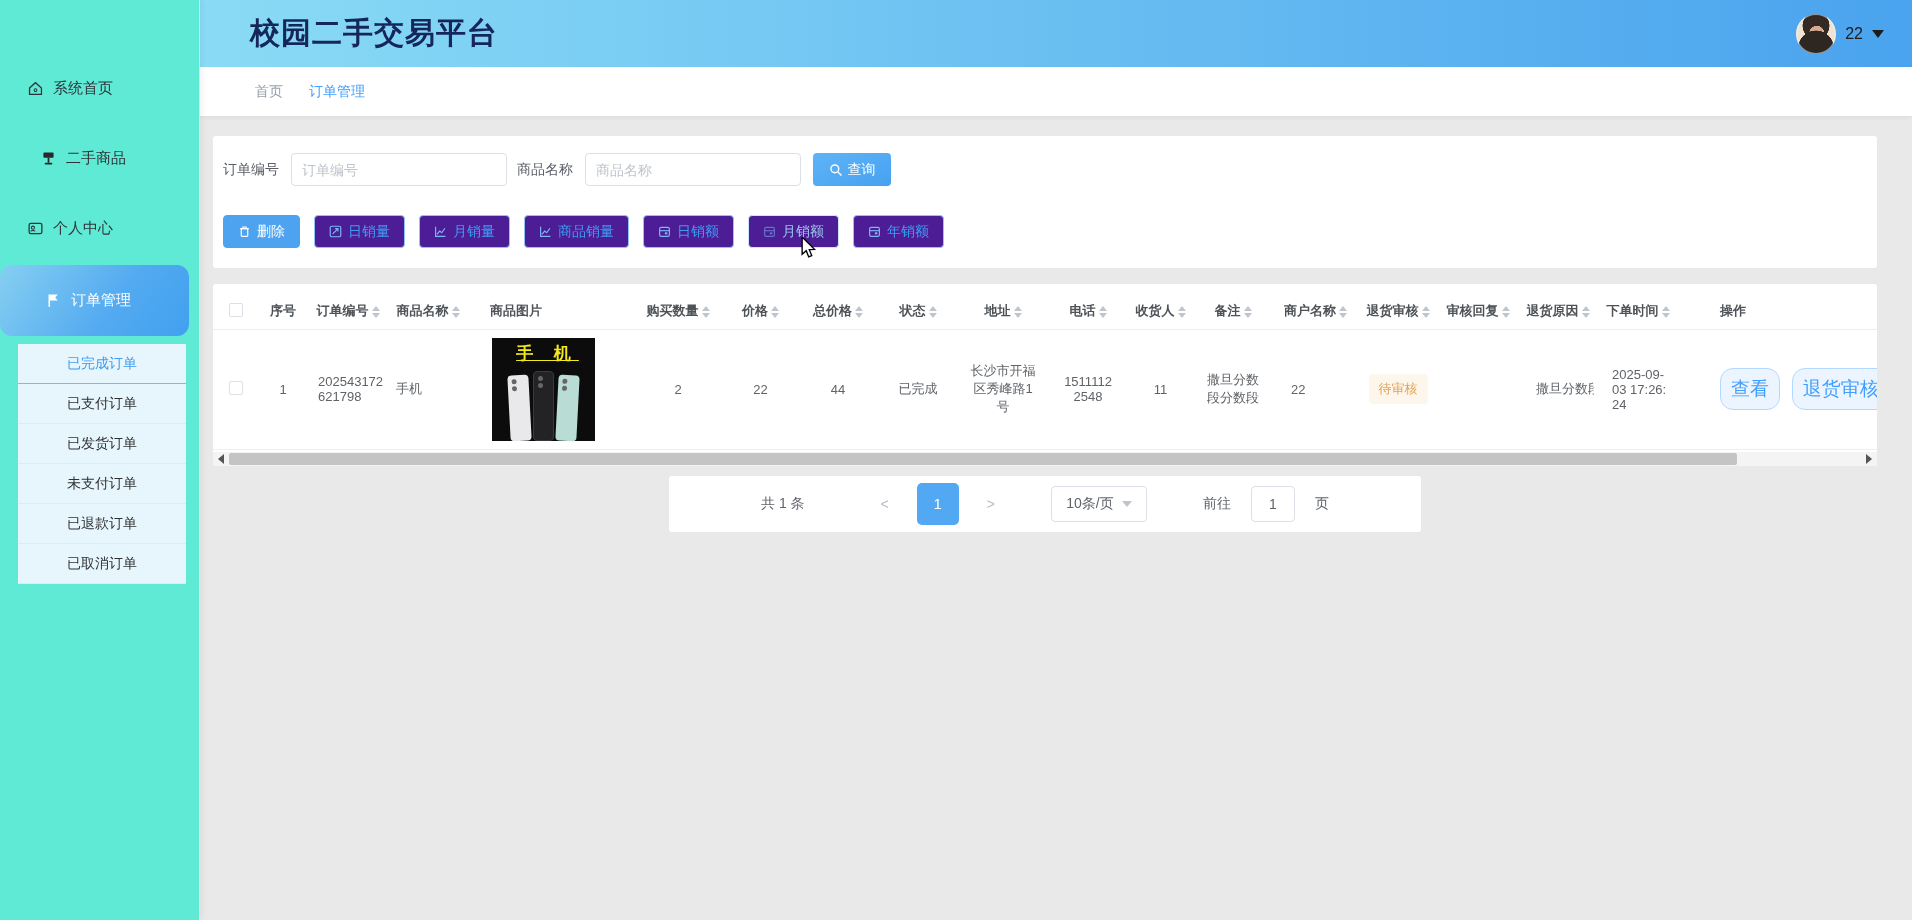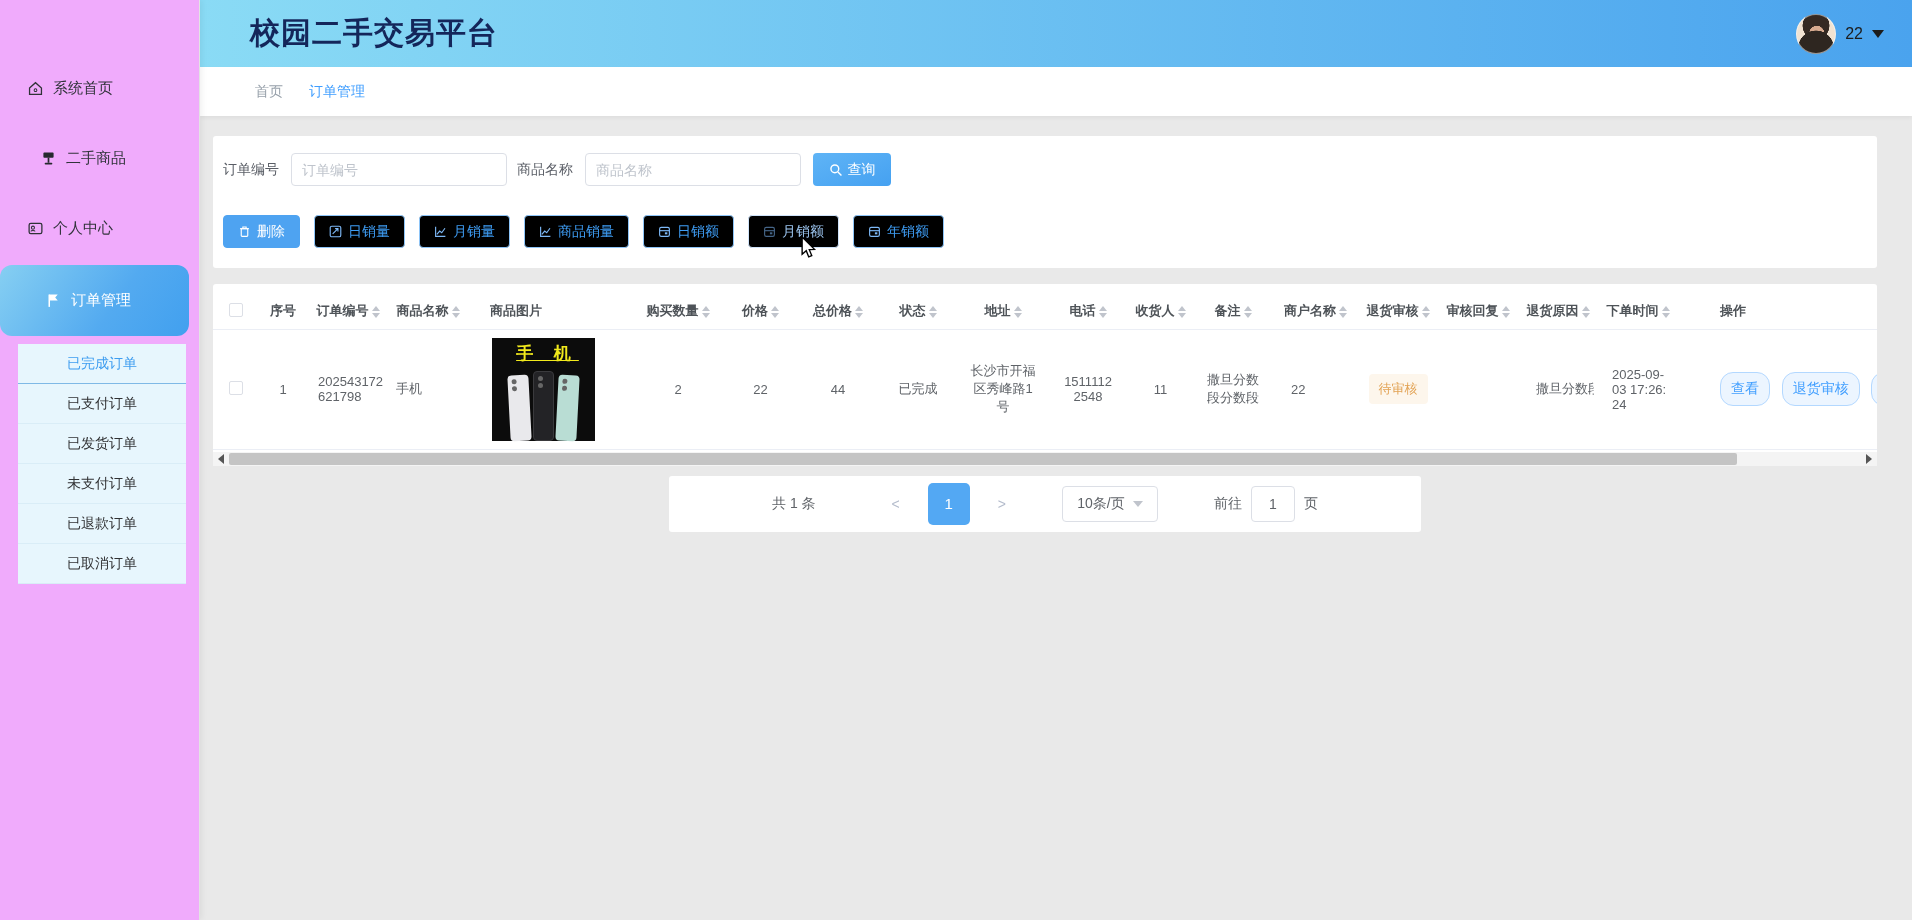--- a/index.html
+++ b/index.html
@@ -1,21 +1,21 @@
 <!DOCTYPE html>
 <html><head>
 <meta charset="utf-8">
 <style>
   * { box-sizing: border-box; margin: 0; padding: 0; }
   html,body { width:1912px; height:920px; overflow:hidden;
     font-family:"Liberation Sans","DejaVu Sans",sans-serif; background:#e9e9e9; }
   .layout { display:flex; width:100%; height:100%; }
 
   
-  .sidebar { width:200px; height:100%; background:#f0abfc; flex:0 0 200px;
+  .sidebar { width:200px; height:100%; background:#5eead4; flex:0 0 200px;
     border-right:1px solid #e3e3e3; box-shadow:2px 0 6px rgba(0,0,0,.06); padding-top:53px; position:relative; z-index:5;}
   .nav-item { height:70px; display:flex; align-items:center; padding-left:27px;
     color:#30333a; font-size:15px; cursor:pointer; }
   .nav-item .nicon { width:17px; height:17px; margin-right:9px; display:inline-flex; }
   .nav-item.indent { padding-left:40px; }
   .nav-item.active { background:linear-gradient(125deg,#86cff2 0%,#53aaf0 60%,#41a0ef 100%);
     color:#fff; border-radius:12px; margin:2px 10px 8px 0; padding-left:45px; height:71px; }
   .submenu { margin:6px 13px 0 18px; background:#e7f6fd; }
   .submenu-item { height:40px; display:flex; align-items:center; justify-content:center;
     font-size:14px; color:#303133; border-bottom:1px solid #d9edf7; cursor:pointer; }
@@ -53,21 +53,21 @@
   .f-label { font-size:14px; color:#5a5e66; margin-right:12px; }
   .f-label.second { margin-left:10px; }
   .txt-input { width:216px; height:33px; border:1px solid #dcdfe6; border-radius:4px;
     padding:0 10px; font-size:14px; color:#333; outline:none; font-family:inherit; }
   .txt-input::placeholder { color:#bfc4cc; }
   .query-btn { margin-left:12px; width:78px; height:33px; border:none; border-radius:4px;
     background:linear-gradient(to bottom right,#5fb4f6,#45a1f1); color:#fff; font-size:14px;
     display:inline-flex; align-items:center; justify-content:center; gap:5px; cursor:pointer; font-family:inherit;}
   .btn-row { display:flex; align-items:center; margin-top:29px; gap:14px; }
   .tb-btn { height:33px; padding:0 14px; border-radius:4px; font-size:14px; cursor:pointer;
-    display:inline-flex; align-items:center; gap:6px; background:#000000;
+    display:inline-flex; align-items:center; gap:6px; background:#4c1d95;
     border:1px solid #8ec5f8; color:#3e9cf3; font-family:inherit; }
   .tb-btn.solid { background:#4ea3f1; border:1px solid #4ea3f1; color:#fff; }
   .tb-btn.hovered { border-color:#cfe3fa; color:#9cc5ef; }
   .tb-btn.hovered svg { opacity:.55; }
   .tb-btn svg { flex:0 0 auto; }
 
   
   .table-panel { margin-top:16px; padding-top:10px; position:relative; }
   .table-clip { width:100%; overflow:hidden; }
   table { width:1700px; border-collapse:collapse; table-layout:fixed; }
@@ -91,21 +91,21 @@
   .pi-title { color:#f2ea1c; font-size:17px; font-weight:bold; letter-spacing:8px;
     text-decoration:underline; white-space:nowrap; padding-left:8px; }
   .pi-phones { display:flex; align-items:flex-end; gap:3px; margin-top:6px; }
   .ph { width:21px; height:66px; border-radius:4px; position:relative; display:block; }
   .ph::before { content:""; position:absolute; top:4px; left:4px; width:5px; height:5px;
     border-radius:50%; background:#666; box-shadow:0 7px 0 #666; }
   .ph.w { background:#e9e9ec; transform:rotate(-3deg); }
   .ph.b { background:#232326; border:1px solid #3a3a3d; height:70px; }
   .ph.t { background:#b9ddd4; transform:rotate(3deg); }
   .act-btn { display:inline-block; padding:7px 10px; border:1px solid #b3d8ff; background:#ecf5ff;
-    color:#409eff; border-radius:13px; font-size:14px; margin-right:8px; cursor:pointer; white-space:nowrap;
+    color:#409eff; border-radius:13px; font-size:19px; margin-right:8px; cursor:pointer; white-space:nowrap;
     font-family:inherit; }
   td.ops { text-align:left; padding-left:42px; white-space:nowrap; }
 
   
   .hscrollbar { height:14px; margin:2px 0 10px 0; position:relative; background:#f4f4f4; }
   .sb-arrow { position:absolute; top:0; width:14px; height:14px; display:flex; align-items:center;
     justify-content:center; cursor:pointer; }
   .sb-arrow.left { left:1px; } .sb-arrow.right { right:1px; }
   .sb-arrow i { width:0; height:0; border-top:5px solid transparent; border-bottom:5px solid transparent; display:block;}
   .sb-arrow.left i { border-right:6px solid #555; }
@@ -118,21 +118,21 @@
   .pagination { width:752px; height:56px; display:flex; align-items:center; justify-content:center;
     font-size:14px; color:#5f6368; }
   .pg-total { margin-right:48px; }
   .pg-arrow { color:#b4bccc; font-size:14px; padding:0 6px; cursor:pointer; margin:0 22px; }
   .pg-page { width:42px; height:42px; background:#53a8f3; color:#fff; border-radius:5px;
     display:flex; align-items:center; justify-content:center; font-size:15px; cursor:pointer; }
   .pg-size { width:96px; height:36px; border:1px solid #dcdfe6; border-radius:4px; margin:0 26px 0 28px;
     display:flex; align-items:center; justify-content:center; gap:8px; color:#5f6368; cursor:pointer; background:#fff;}
   .pg-size .sel-caret { width:0; height:0; border-left:5px solid transparent; border-right:5px solid transparent;
     border-top:6px solid #c0c4cc; }
-  .pg-goto { display:flex; align-items:center; gap:9px; margin-left:30px; }
+  .pg-goto { display:flex; align-items:center; gap:20px; margin-left:30px; }
   .pg-goto input { width:44px; height:36px; border:1px solid #dcdfe6; border-radius:4px;
     text-align:center; font-size:14px; color:#5f6368; outline:none; font-family:inherit; }
 
   
   .cursor { position:absolute; left:800px; top:237px; z-index:50; pointer-events:none; }
 </style>
 </head>
 <body>
 
 <div class="layout">

